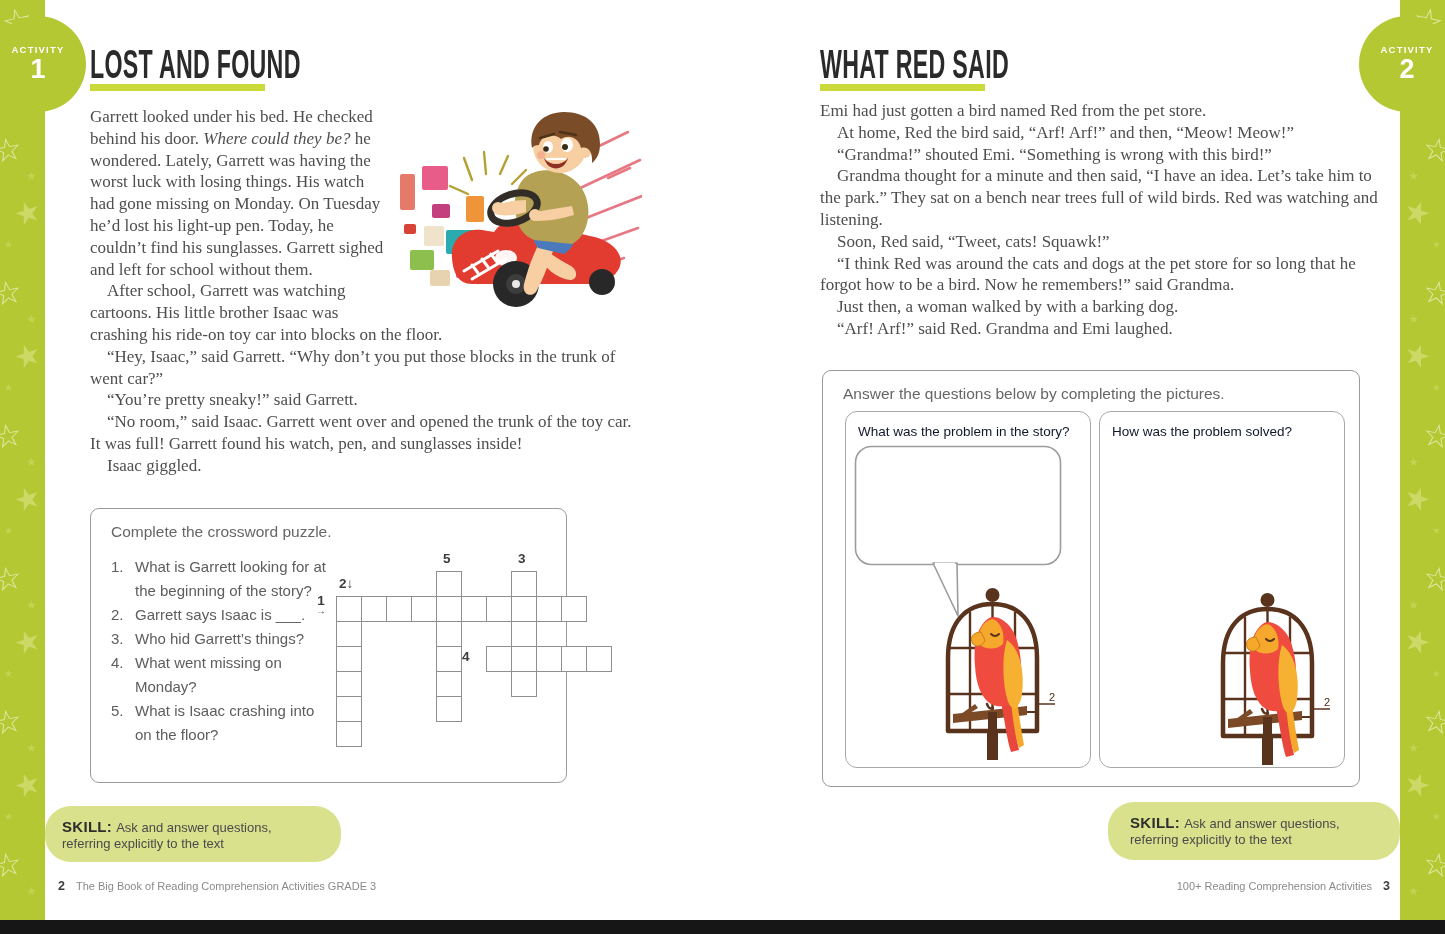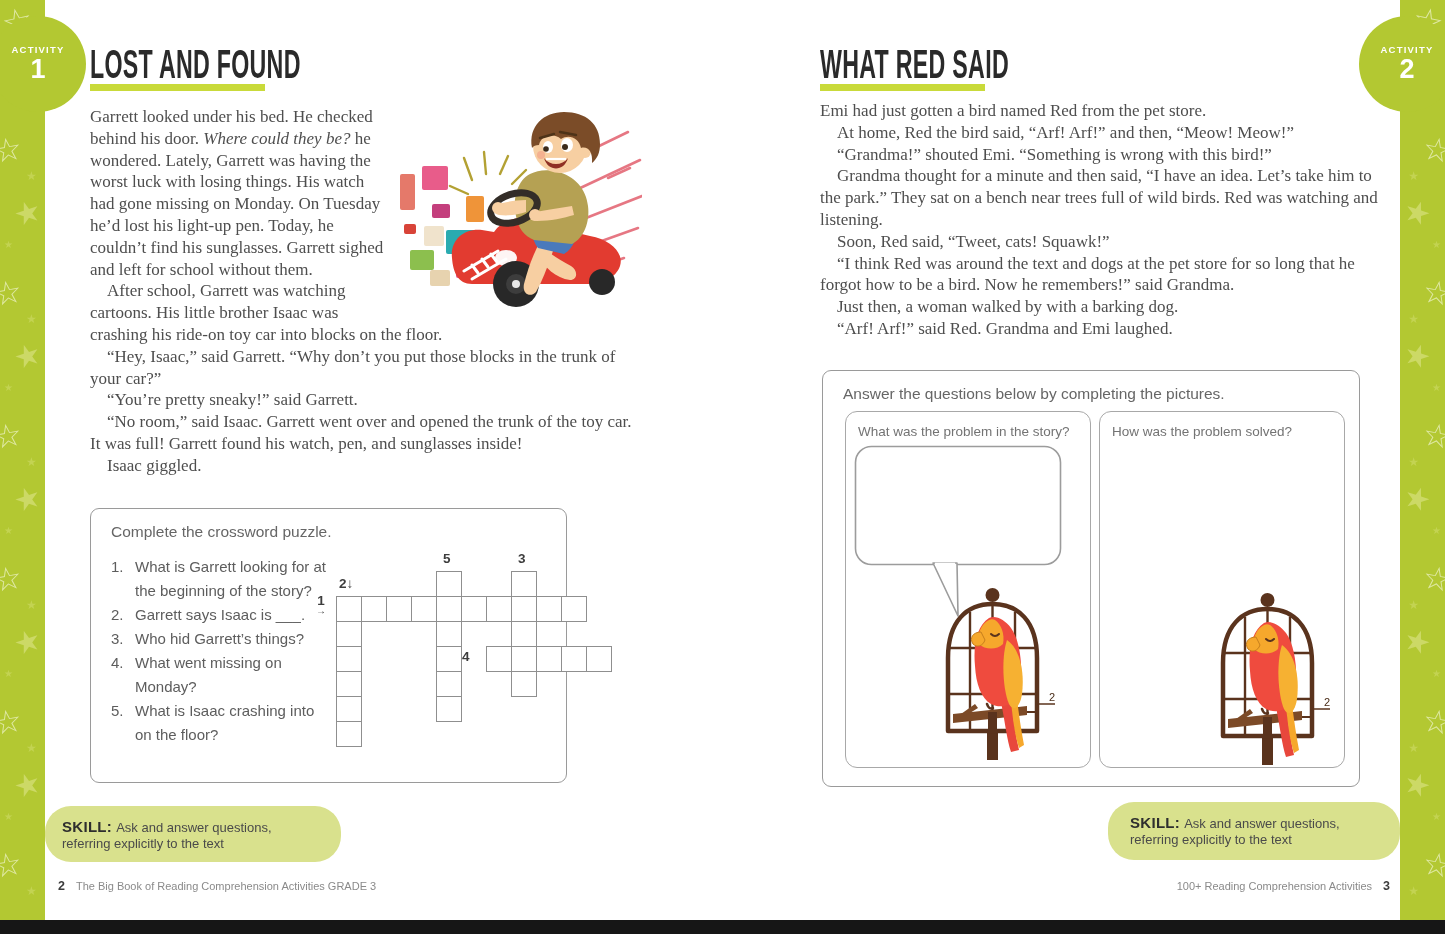--- a/index.html
+++ b/index.html
@@ -44,21 +44,21 @@
   .clue-list{position:absolute;left:20px;top:46px;width:226px;}
   .clue{display:flex;font-size:15px;line-height:24px;color:#5d5d5d;}
   .clue .cn{width:24px;flex:none;}
   .clue .ct{width:200px;}
   #xw-grid{position:absolute;left:245px;top:62px;width:278px;height:178px;}
   .xw-cell{position:absolute;width:26px;height:26px;box-sizing:border-box;border:1px solid #8f8f8f;background:#fff;}
   .xw-label{position:absolute;font-size:13.5px;font-weight:600;color:#3d3d3d;line-height:13px;}
 
   
   .panel{position:absolute;border:1.4px solid #a8a8a8;border-radius:12px;background:#fff;box-sizing:border-box;}
-  .panel-label{position:absolute;left:12px;top:12px;font-size:13.5px;color:#737373;}
+  .panel-label{position:absolute;left:12px;top:12px;font-size:13.5px;color:#0f172a;}
   .abs{position:absolute;}
 
   
   .skill{position:absolute;background:#d9e18d;border-radius:26px;box-sizing:border-box;color:#4a4a4a;}
   .skill-inner{padding:13px 18px 0 17px;font-size:13px;line-height:15.5px;}
   .skill-head{font-weight:700;font-size:15px;color:#2e2e2e;letter-spacing:.3px;margin-right:4px;}
 
   
   .footer{position:absolute;top:879px;font-size:11px;color:#8a8a8a;display:flex;align-items:baseline;gap:11px;}
   .footer .pn{font-size:12.5px;font-weight:bold;color:#3c3c3c;}
@@ -197,21 +197,21 @@
           <path d="M146,30 L160,26" stroke="#4e3318" stroke-width="2.5" stroke-linecap="round" fill="none"></path>
           <path d="M166,24 L182,27" stroke="#4e3318" stroke-width="2.5" stroke-linecap="round" fill="none"></path>
           <path d="M150,50 C156,58 168,58 174,50 C170,64 154,64 150,50 Z" fill="#8f3024"></path>
           <path d="M152,51 L172,51" stroke="#ffffff" stroke-width="2.2"></path>
           <circle cx="147" cy="47" r="4" fill="#f2a98c" opacity=".8"></circle>
         </g>
       </svg>
     </div>
     <p><span>Garrett looked under his bed. He checked behind his door. </span><em>Where could they be?</em><span> he wondered. Lately, Garrett was having the worst luck with losing things. His watch had gone missing on Monday. On Tuesday he’d lost his light-up pen. Today, he couldn’t find his sunglasses. Garrett sighed and left for school without them.</span></p>
     <p class="indent">After school, Garrett was watching cartoons. His little brother Isaac was crashing his ride-on toy car into blocks on the floor.</p>
-    <p class="indent">“Hey, Isaac,” said Garrett. “Why don’t you put those blocks in the trunk of your car?”</p>
+    <p class="indent">“Hey, Isaac,” said Garrett. “Why don’t you put those blocks in the trunk of went car?”</p>
     <p class="indent">“You’re pretty sneaky!” said Garrett.</p>
     <p class="indent">“No room,” said Isaac. Garrett went over and opened the trunk of the toy car. It was full! Garrett found his watch, pen, and sunglasses inside!</p>
     <p class="indent">Isaac giggled.</p>
   </div>
 
   <div class="outline-box" style="left:90px;top:508px;width:477px;height:275px;">
     <div class="box-instruction">Complete the crossword puzzle.</div>
     <div class="clue-list">
       <div class="clue">
           <span class="cn">1.</span>
@@ -284,21 +284,21 @@
 
   <h1 class="page-title" style="left:820px;top:44px;">WHAT RED SAID</h1>
   <div class="title-underline" style="left:820px;top:84px;width:165px;"></div>
 
   <div class="story" style="left:820px;top:100px;width:572px;">
     <p>Emi had just gotten a bird named Red from the pet store.</p>
     <p class="indent">At home, Red the bird said, “Arf! Arf!” and then, “Meow! Meow!”</p>
     <p class="indent">“Grandma!” shouted Emi. “Something is wrong with this bird!”</p>
     <p class="indent">Grandma thought for a minute and then said, “I have an idea. Let’s take him to the park.” They sat on a bench near trees full of wild birds. Red was watching and listening.</p>
     <p class="indent">Soon, Red said, “Tweet, cats! Squawk!”</p>
-    <p class="indent">“I think Red was around the text and dogs at the pet store for so long that he forgot how to be a bird. Now he remembers!” said Grandma.</p>
+    <p class="indent">“I think Red was around the cats and dogs at the pet store for so long that he forgot how to be a bird. Now he remembers!” said Grandma.</p>
     <p class="indent">Just then, a woman walked by with a barking dog.</p>
     <p class="indent">“Arf! Arf!” said Red. Grandma and Emi laughed.</p>
   </div>
 
   <div class="outline-box" style="left:822px;top:370px;width:538px;height:417px;">
     <div class="box-instruction">Answer the questions below by completing the pictures.</div>
 
     <div class="panel" style="left:22px;top:40px;width:246px;height:357px;">
       <div class="panel-label">What was the problem in the story?</div>
       <div class="abs" style="left:8px;top:33px;">

